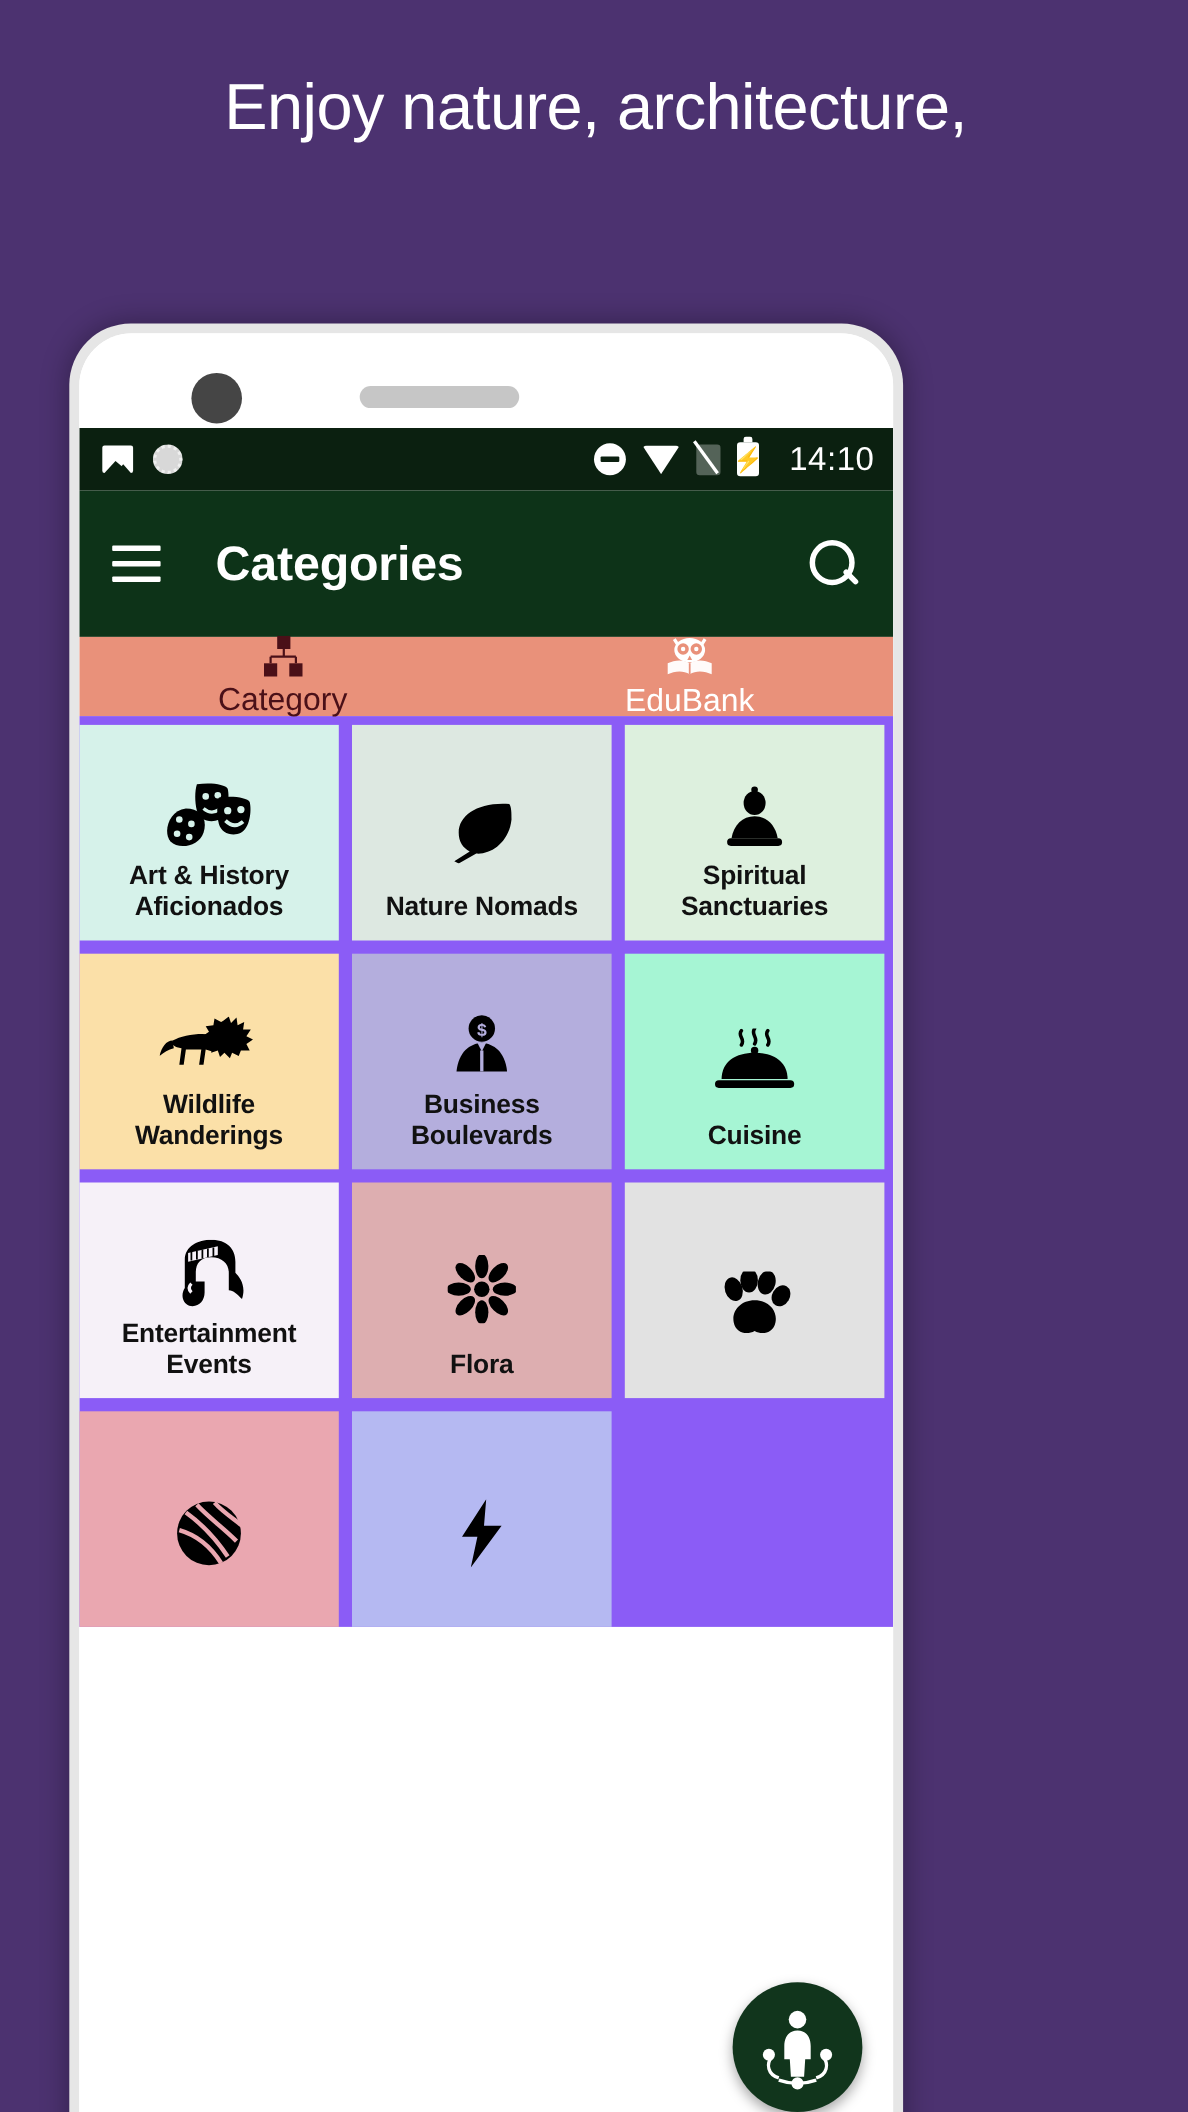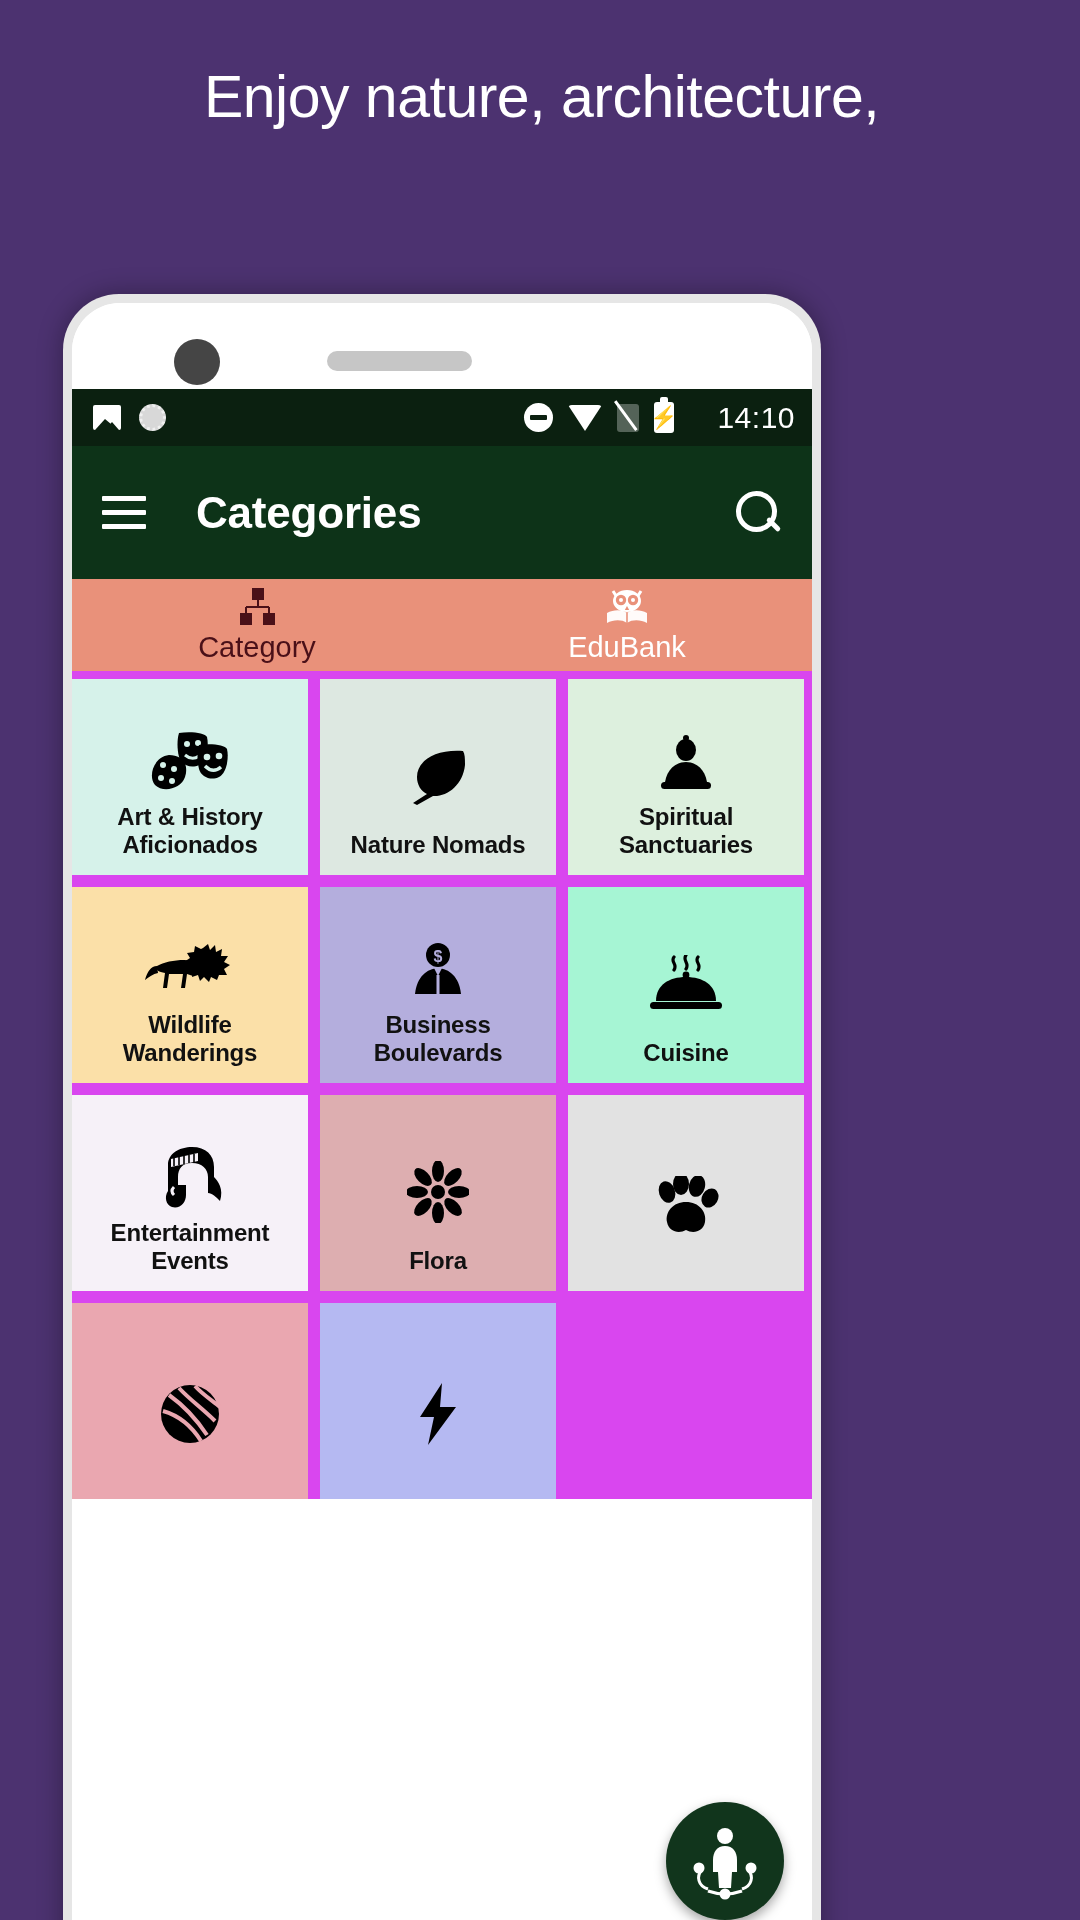--- a/index.html
+++ b/index.html
@@ -85,21 +85,21 @@
     align-items: center;
     padding: 0 17px 0 21px;
     color: #ffffff;
   }
   .status-left { display: flex; align-items: center; gap: 18px; }
   .status-right { margin-left: auto; display: flex; align-items: center; gap: 15px; }
   .status-time {
     font-size: 30px;
     font-weight: 400;
     letter-spacing: 0.5px;
-    margin-left: 28px;
+    margin-left: 12px;
     text-align: right;
   }
   .icon-photo {
     width: 28px; height: 25px;
     background: #ffffff;
     border-radius: 2px;
     position: relative;
     overflow: hidden;
   }
   .icon-photo::after {
@@ -227,21 +227,21 @@
     position: absolute;
     left: 31px; top: 33px;
     width: 17px; height: 5px;
     background: #ffffff;
     border-radius: 3px;
     transform: rotate(45deg);
   }
 
   
   .tab-bar {
-    height: 92px;
+    height: 72px;
     background: #e9917a;
     display: flex;
   }
   .tab {
     flex: 1;
     display: flex; flex-direction: column;
     align-items: center; justify-content: center;
     gap: 4px;
     cursor: pointer;
   }
@@ -249,21 +249,21 @@
   .tab.selected .tab-label { color: #4a1018; }
   .tab.unselected .tab-label { color: #ffffff; }
   .tab-icon { height: 40px; display: flex; align-items: center; justify-content: center; }
 
   
   .grid {
     padding: 8px 8px 0 0;
     display: grid;
     grid-template-columns: repeat(3, 1fr);
     gap: 12px;
-    background: #d946ef;
+    background: #8b5cf6;
   }
   .tile {
     height: 196px;
     display: flex;
     flex-direction: column;
     align-items: center;
     justify-content: space-between;
     padding: 42px 6px 16px 6px;
     cursor: pointer;
     overflow: hidden;

